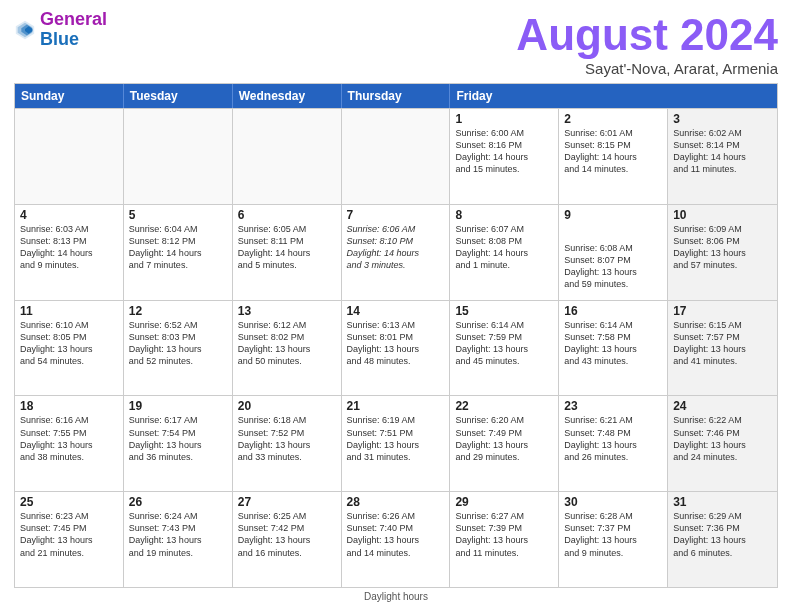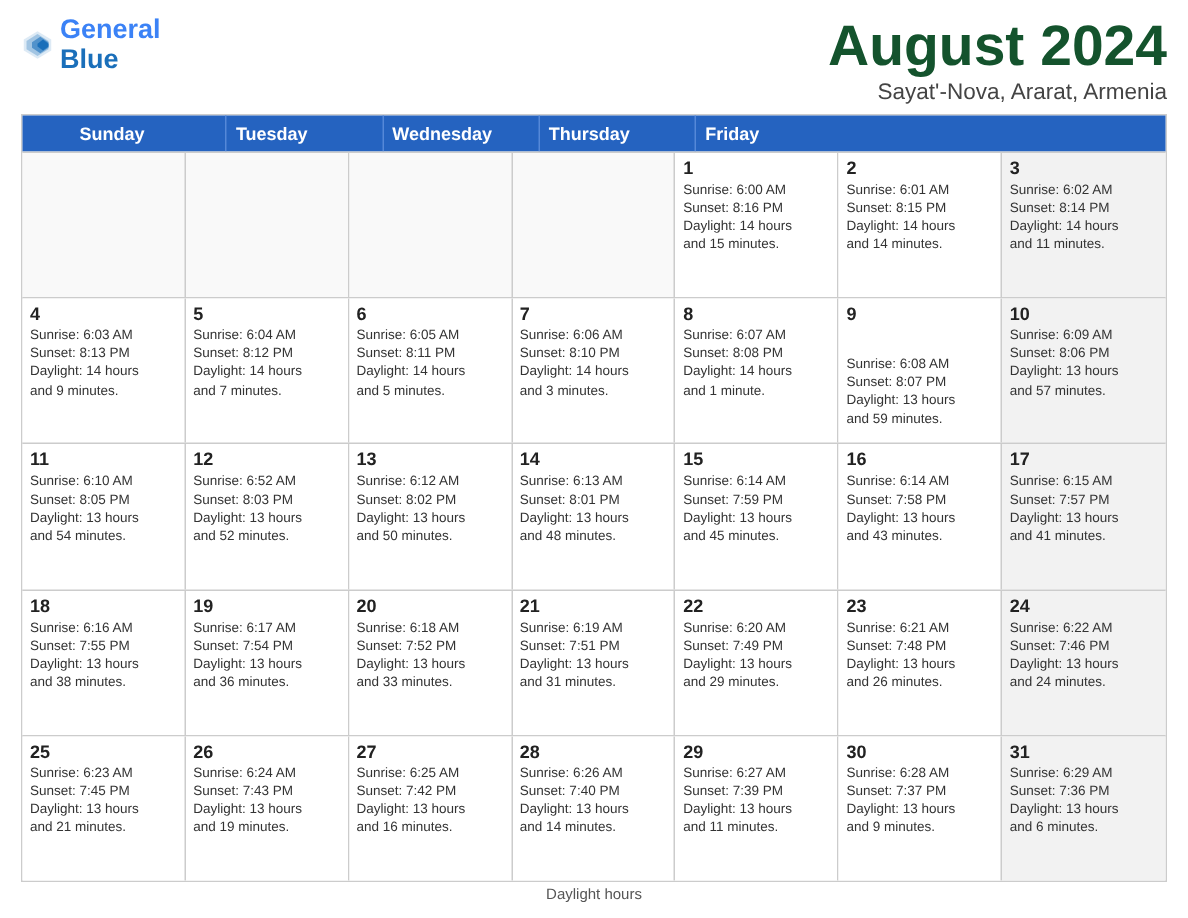--- a/index.html
+++ b/index.html
@@ -26,49 +26,48 @@
     .logo {
       display: flex;
       align-items: center;
       gap: 4px;
     }
     .logo-text {
       font-size: 18px;
       font-weight: bold;
       line-height: 1.1;
     }
-    .logo-general { color: #3b82f6; text-align: center; }
+    .logo-general { color: #a21caf; text-align: center; }
     .logo-blue { color: #1a6fba; }
     .logo-icon {
       width: 22px;
       height: 22px;
     }
     .title-block {
       text-align: right;
     }
     .calendar-title {
-      font-size: 38px;
+      font-size: 44px;
       font-weight: bold;
-      color: #14532d;
+      color: #8b5cf6;
     }
     .calendar-subtitle {
       font-size: 15px;
       color: #444;
     }
     .calendar {
       flex: 1;
       display: flex;
       flex-direction: column;
       border: 1px solid #ccc;
     }
     .cal-header-row {
       display: grid;
       grid-template-columns: repeat(7, 1fr);
       background: #2563c0;
-      padding-left: 32px;
     }
     .cal-header-cell {
       color: #fff;
       font-weight: bold;
       font-size: 12px;
       padding: 5px 6px;
       border-right: 1px solid #5588d8;
       text-align: left;
     }
     .cal-header-cell:last-child { border-right: none; }
@@ -190,21 +189,21 @@
           </div>
           <div class="cal-cell">
             <span class="day-num">6</span>
             <div class="cell-text" style="white-space: pre-line;">Sunrise: 6:05 AM
 Sunset: 8:11 PM
 Daylight: 14 hours
 and 5 minutes.</div>
           </div>
           <div class="cal-cell">
             <span class="day-num">7</span>
-            <div class="cell-text" style="white-space: pre-line;">Sunrise: 6:06 AM
+            <div class="cell-text" style="white-space: pre-line; font-style: italic;">Sunrise: 6:06 AM
 Sunset: 8:10 PM
 Daylight: 14 hours
 and 3 minutes.</div>
           </div>
           <div class="cal-cell">
             <span class="day-num">8</span>
             <div class="cell-text" style="white-space: pre-line;">Sunrise: 6:07 AM
 Sunset: 8:08 PM
 Daylight: 14 hours
 and 1 minute.</div>

